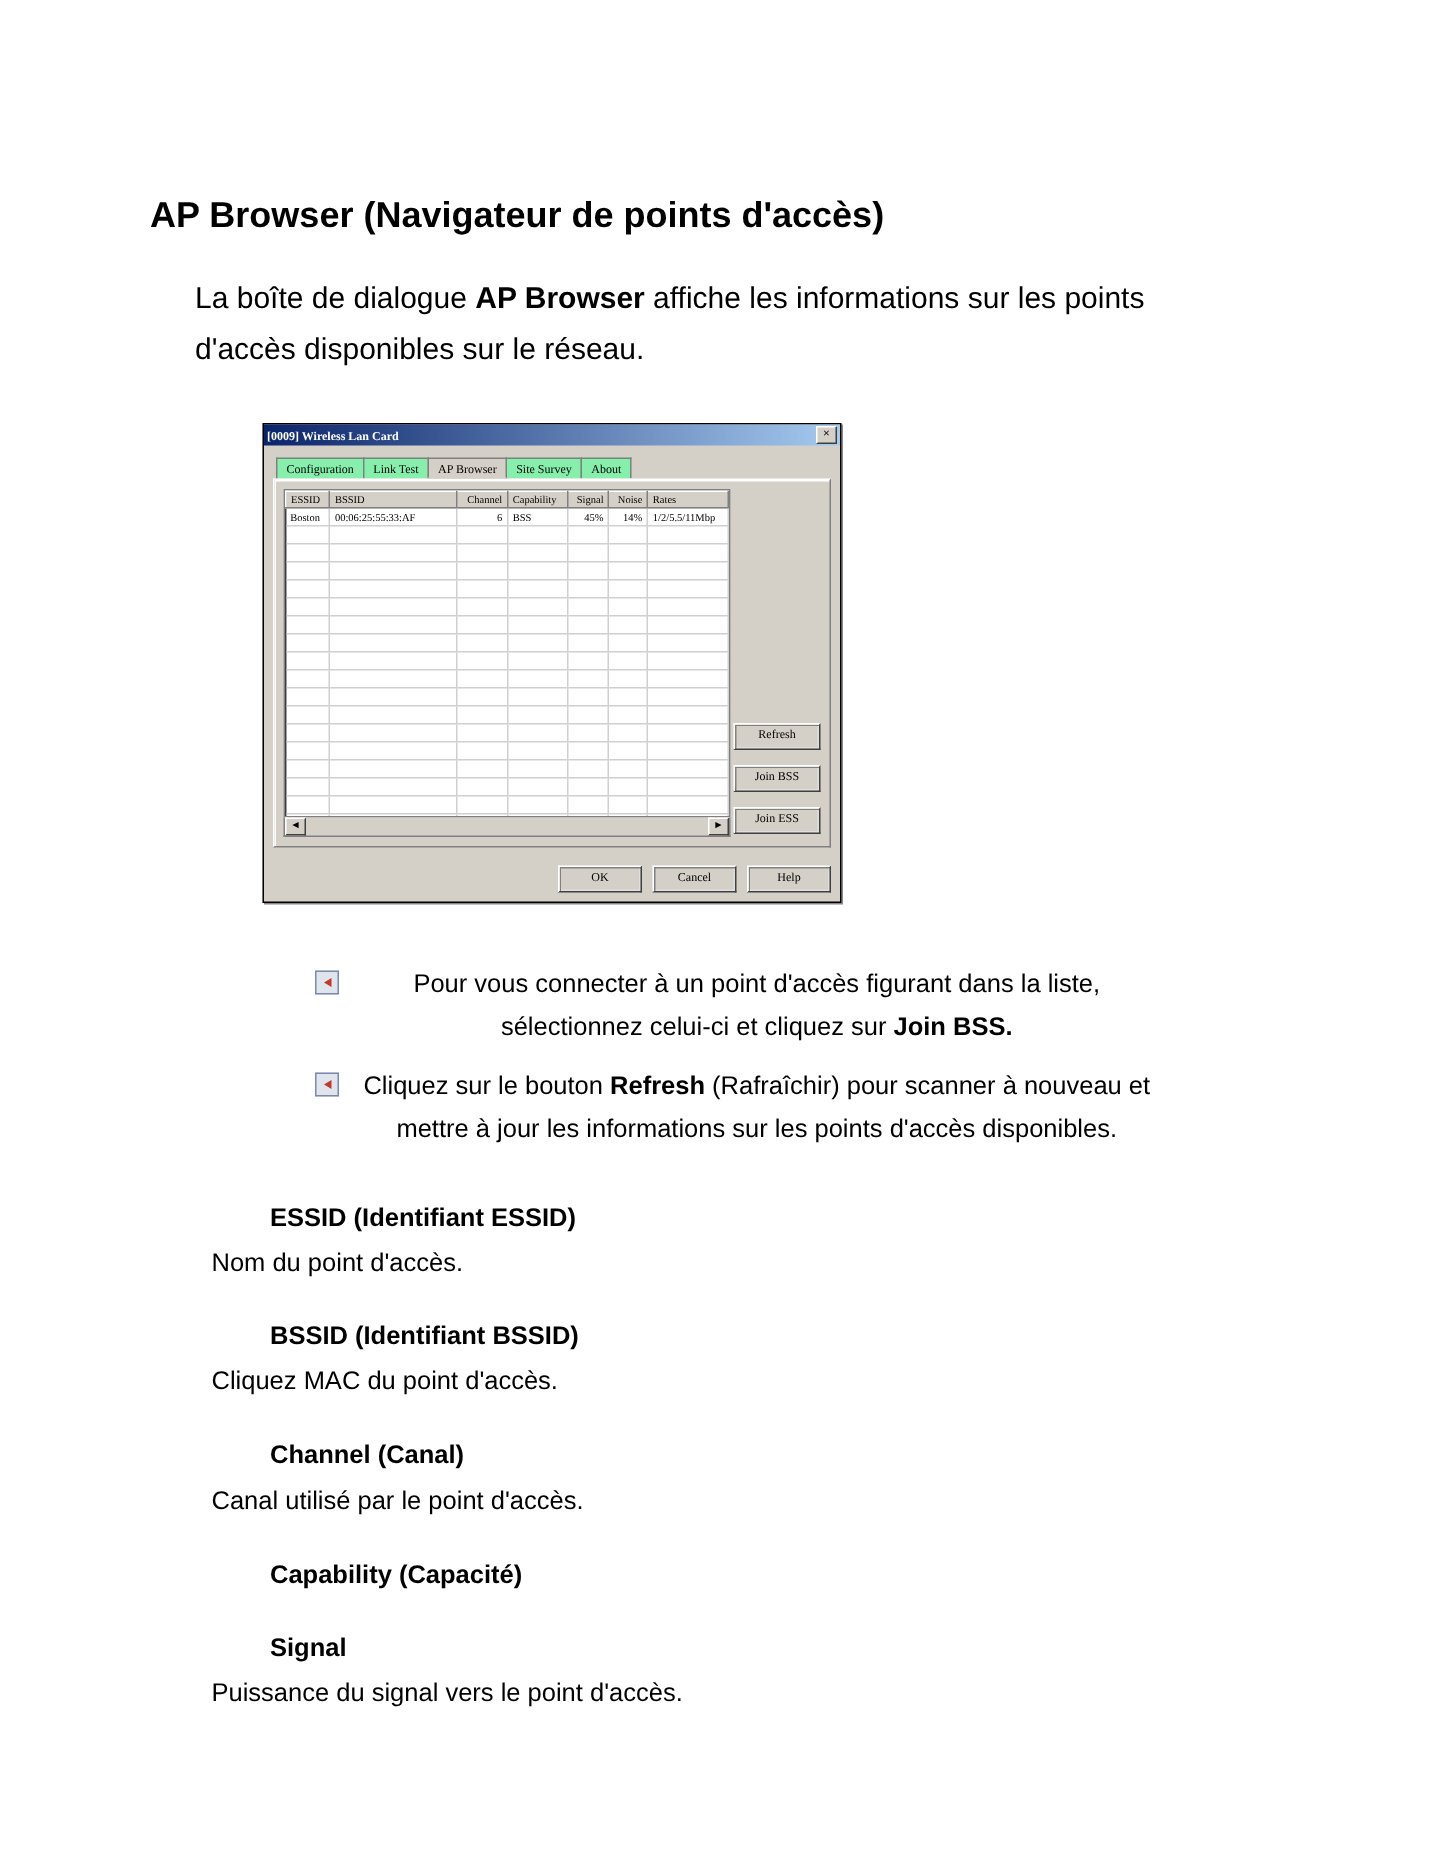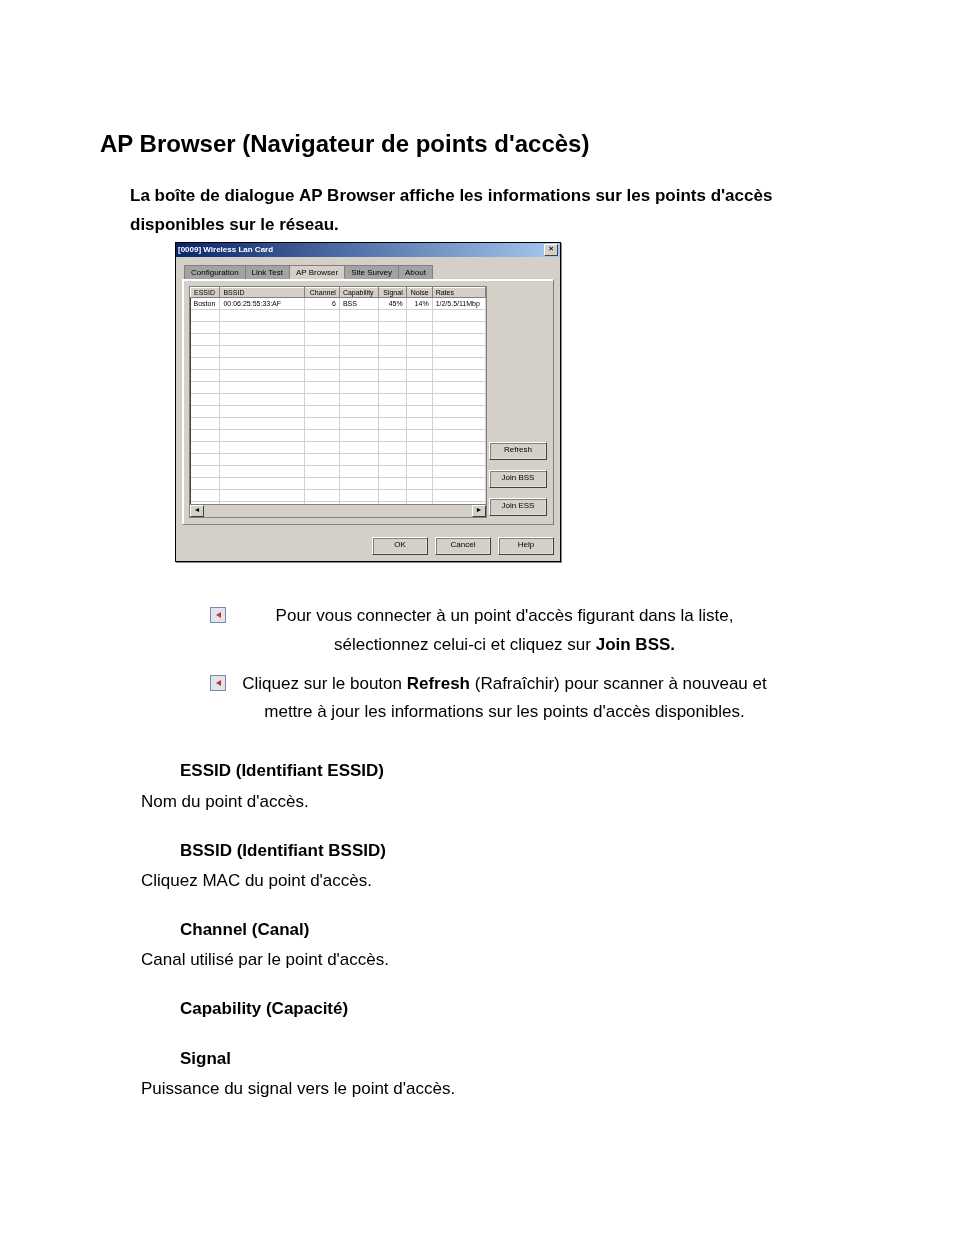--- a/index.html
+++ b/index.html
@@ -15,35 +15,34 @@
     position: relative;
     box-sizing: border-box;
     padding: 130px 95px 0 100px;
   }
   h2.title {
     font-size: 24px;
     font-weight: bold;
     margin: 0 0 24px 0;
   }
   .intro {
-    font-size: 17px;
+    font-size: 20px;
     line-height: 1.7;
-    margin: 0 0 2px 30px;
-    font-weight: bold;
+    margin: 0 0 32px 30px;
   }
 
   
   .dialog-wrap {
     margin: 0 0 40px 75px;
   }
   .dialog {
     width: 384px;
     border: 1px solid #000;
     background: #d4d0c8;
-    font-family: Liberation Sans, sans-serif;
+    font-family: Liberation Serif, serif;
     font-size: 8px;
     box-shadow: 1px 1px 0 #888;
   }
   .titlebar {
     height: 14px;
     background: linear-gradient(to right, #0a246a, #a6caf0);
     color: #fff;
     font-weight: bold;
     font-size: 8px;
     display: flex;
@@ -69,21 +68,21 @@
   }
   .tabs {
     display: flex;
     font-size: 8px;
     margin-left: 2px;
   }
   .tab {
     padding: 2px 6px 1px 6px;
     border: 1px solid #808080;
     border-bottom: none;
-    background: #a3a3a3;
+    background: #86efac;
     margin-right: -1px;
     position: relative;
     top: 0;
   }
   .tab.active {
     background: #d4d0c8;
     border-bottom: 1px solid #d4d0c8;
     top: 0;
     z-index: 2;
     font-weight: normal;

